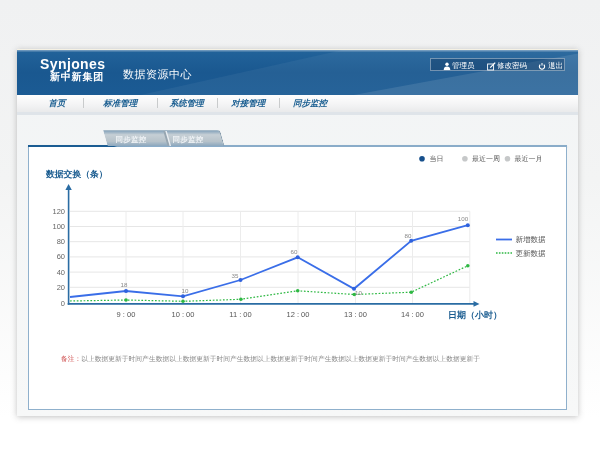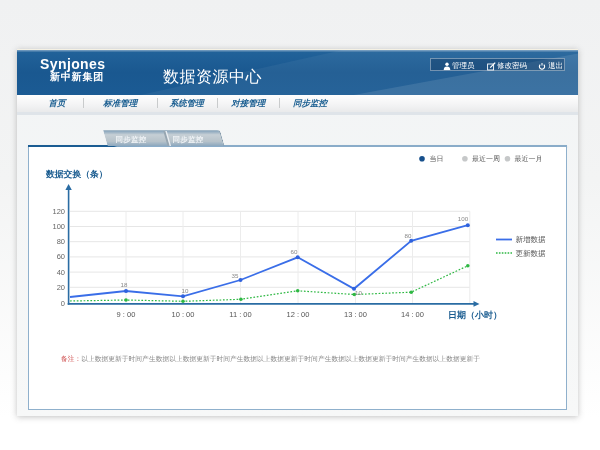--- a/index.html
+++ b/index.html
@@ -13,21 +13,21 @@
   .hdr .shine1 { position:absolute; left:0; top:0; width:100%; height:100%;
          background:rgba(255,255,255,.10);
          clip-path:polygon(60% 100%, 100% 8%, 100% 100%); }
   .hdr .shine2 { position:absolute; left:0; top:0; width:100%; height:100%;
          background:rgba(255,255,255,.05);
          clip-path:polygon(22% 100%, 58% 0, 100% 0, 100% 100%); }
   .logo1 { position:absolute; left:23px; top:5.5px; color:#fff; font-size:14px; font-weight:bold;
            letter-spacing:0.4px; }
   .logo2 { position:absolute; left:33px; top:19.5px; color:#fff; font-size:10px; font-weight:bold;
            letter-spacing:0.8px; }
-  .htitle { position:absolute; left:106px; top:17px; color:#fff; font-size:16px; letter-spacing:0.5px;margin-left:40px; }
+  .htitle { position:absolute; left:106px; top:17px; color:#fff; font-size:11px; letter-spacing:0.5px; }
   .pill { position:absolute; left:413px; top:8px; width:135px; height:12.5px;
           border:1px solid rgba(255,255,255,.38); border-radius:0;
           background:rgba(12,44,78,.30); color:#fff; font-size:7.5px; }
   .pill span { position:absolute; top:2px; white-space:nowrap; }
   .pill svg { position:absolute; top:2.5px; }
   
   .nav { position:absolute; left:0; top:45px; width:561px; height:19.5px;
          background:linear-gradient(to bottom,#fefefe 0%,#f4f4f5 55%,#e9eaeb 100%);
          border-bottom:3px solid #dfe4e9; }
   .nav a { position:absolute; top:3px; transform:translateX(-50%); color:#1d6092;

